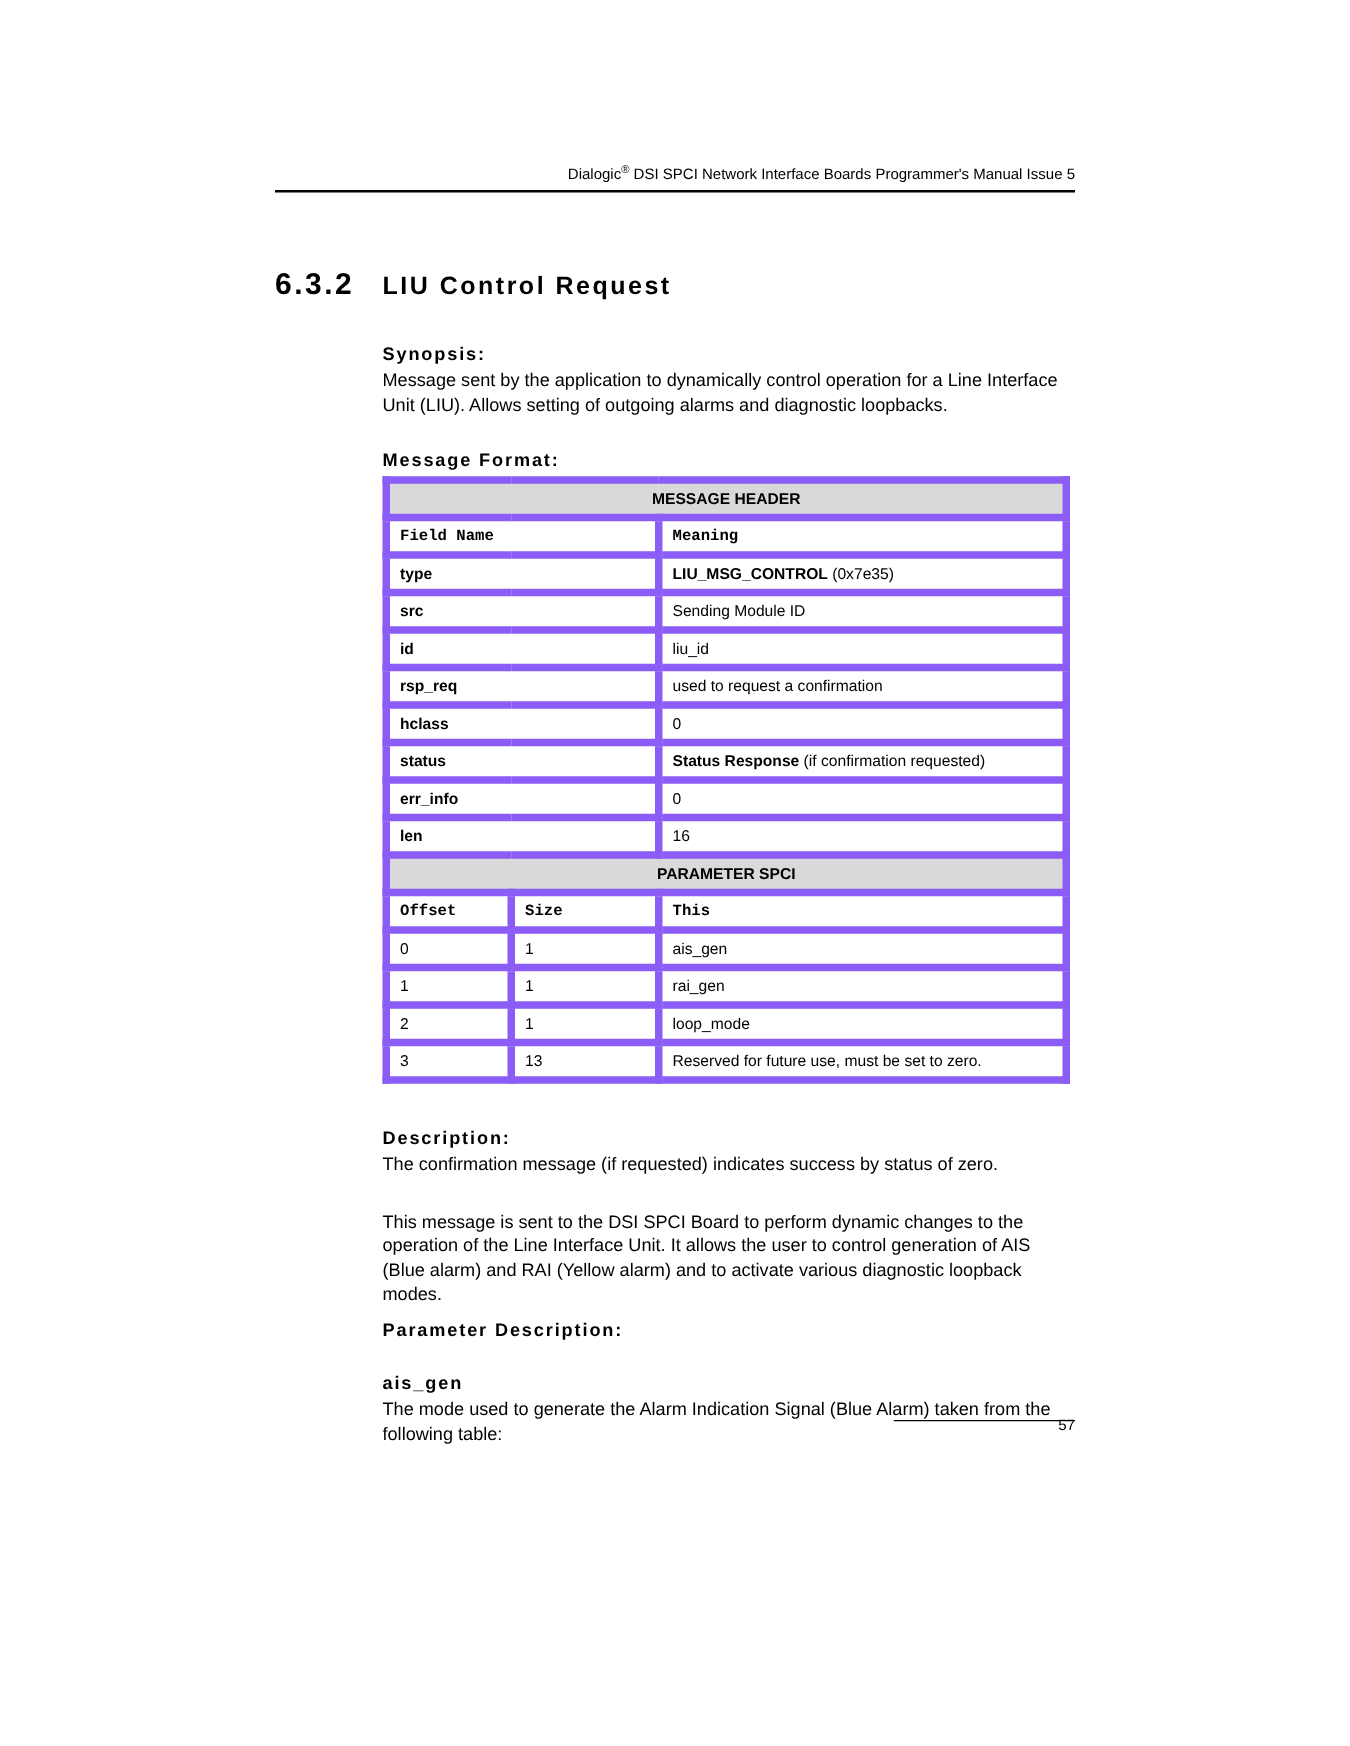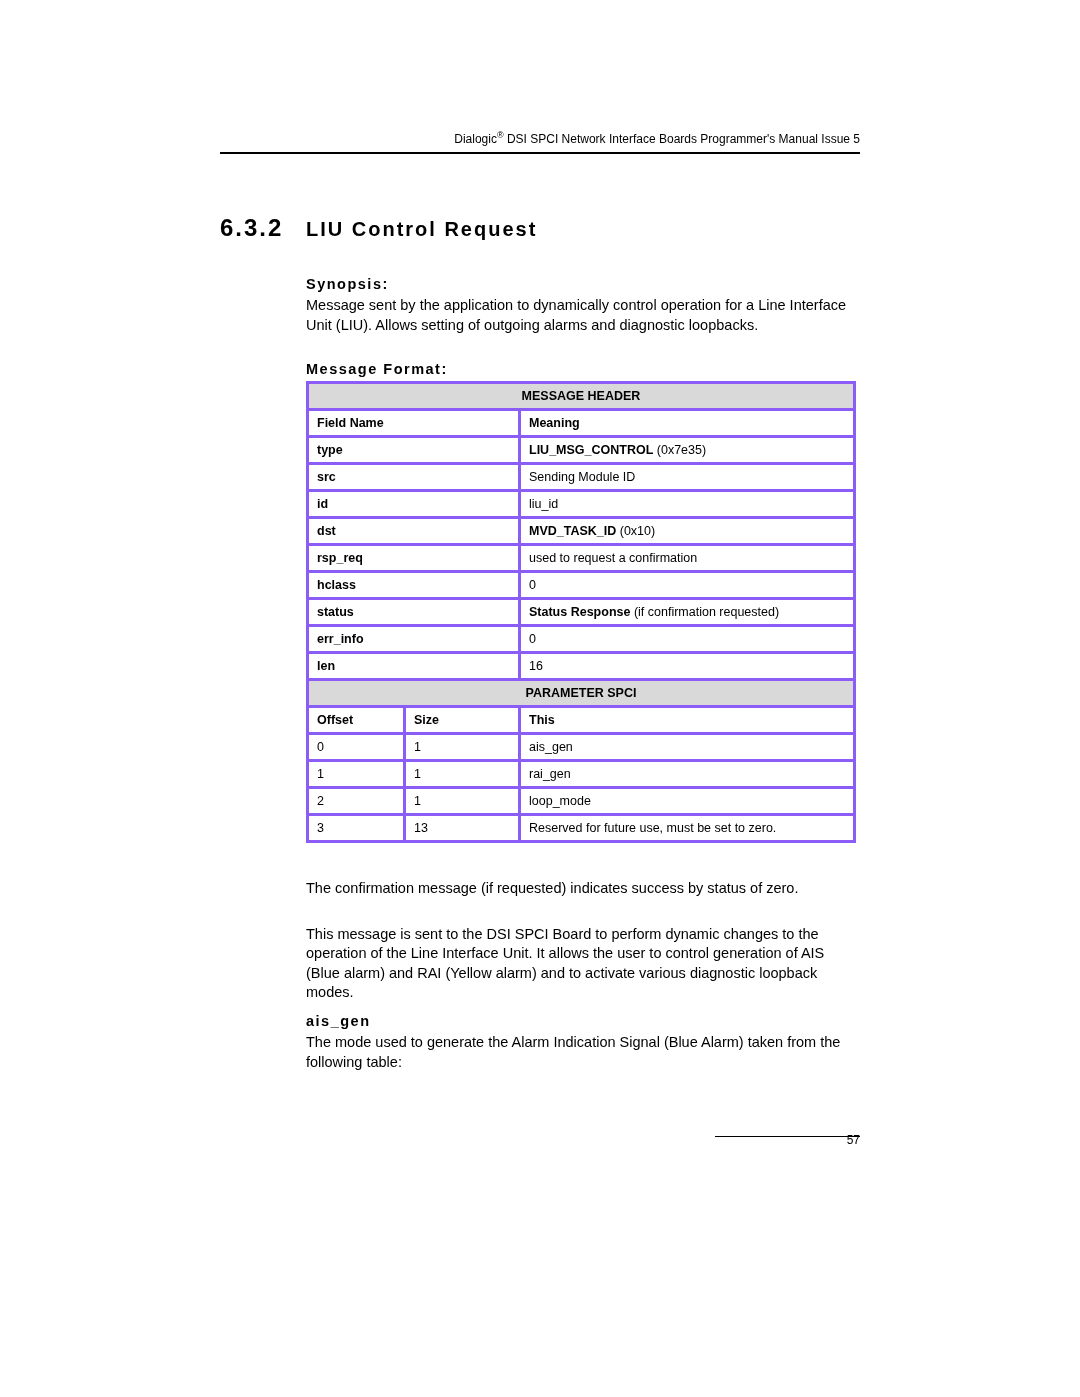--- a/index.html
+++ b/index.html
@@ -62,32 +62,33 @@
   }
   .body-text.tight { margin-bottom: 10px; }
   .body-text.last { margin-bottom: 0; }
   table.msg {
     border-collapse: collapse;
     width: 550px;
     font-size: 12.5px;
     margin-bottom: 36px;
   }
   table.msg th, table.msg td {
-    border: 3px solid #8b5cf6;
+    border: 6px solid #8b5cf6;
     padding: 5px 8px;
     text-align: left;
     vertical-align: top;
   }
   table.msg .section-header td {
     background: #d9d9d9;
     font-weight: bold;
     text-align: center;
   }
   table.msg .col-header td {
     font-weight: bold;
+    font-family: Liberation Mono, monospace;
   }
   table.msg td.fname { font-weight: bold; width: 175px; }
   table.msg td.offset { width: 78px; }
   table.msg td.size   { width: 96px; }
   .bold { font-weight: bold; }
   .footer-rule {
     position: absolute;
     right: 220px;
     bottom: 260px;
     width: 145px;
@@ -135,24 +136,20 @@
       </tr>
       <tr>
         <td class="fname" colspan="2">src</td>
         <td>Sending Module ID</td>
       </tr>
       <tr>
         <td class="fname" colspan="2">id</td>
         <td>liu_id</td>
       </tr>
       <tr>
-        <td class="fname" colspan="2">dst</td>
-        <td><span class="bold">MVD_TASK_ID</span><span> (0x10)</span></td>
-      </tr>
-      <tr>
         <td class="fname" colspan="2">rsp_req</td>
         <td>used to request a confirmation</td>
       </tr>
       <tr>
         <td class="fname" colspan="2">hclass</td>
         <td>0</td>
       </tr>
       <tr>
         <td class="fname" colspan="2">status</td>
         <td><span class="bold">Status Response</span><span> (if confirmation requested)</span></td>
@@ -190,22 +187,24 @@
         <td>loop_mode</td>
       </tr>
       <tr>
         <td class="offset">3</td>
         <td class="size">13</td>
         <td>Reserved for future use, must be set to zero.</td>
       </tr>
     </tbody>
       </table>
 
+    <div class="subhead">Description:</div>
     <div class="body-text">The confirmation message (if requested) indicates success by status of zero.</div>
     <div class="body-text tight">This message is sent to the DSI SPCI Board to perform dynamic changes to the operation of the Line Interface Unit. It allows the user to control generation of AIS (Blue alarm) and RAI (Yellow alarm) and to activate various diagnostic loopback modes.</div>
 
+    <div class="subhead" style="margin-bottom:26px;">Parameter Description:</div>
     <div class="subhead">ais_gen</div>
     <div class="body-text last">The mode used to generate the Alarm Indication Signal (Blue Alarm) taken from the following table:</div>
   </div>
 </div>
 
 <div class="footer-rule"></div>
 <div class="page-num">57</div>
 
 </body></html>

